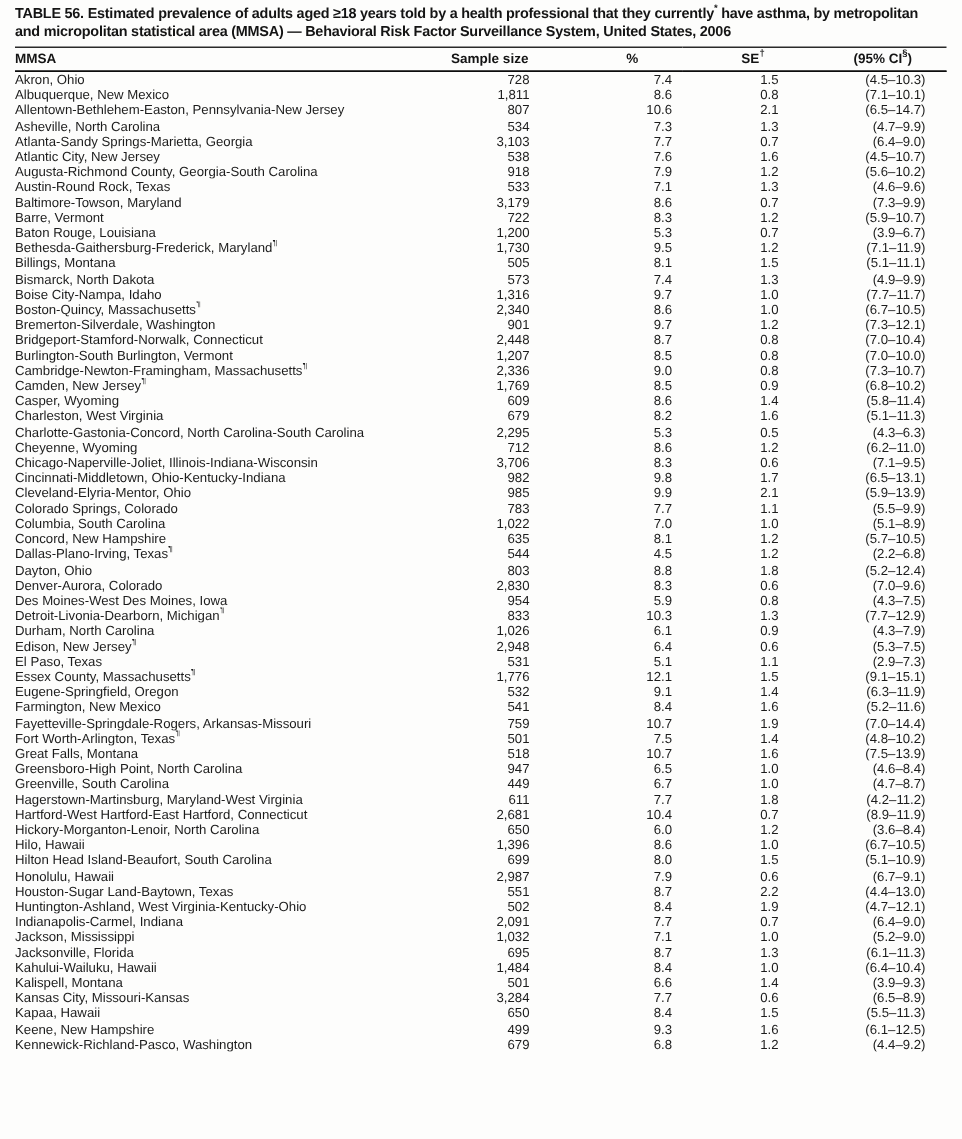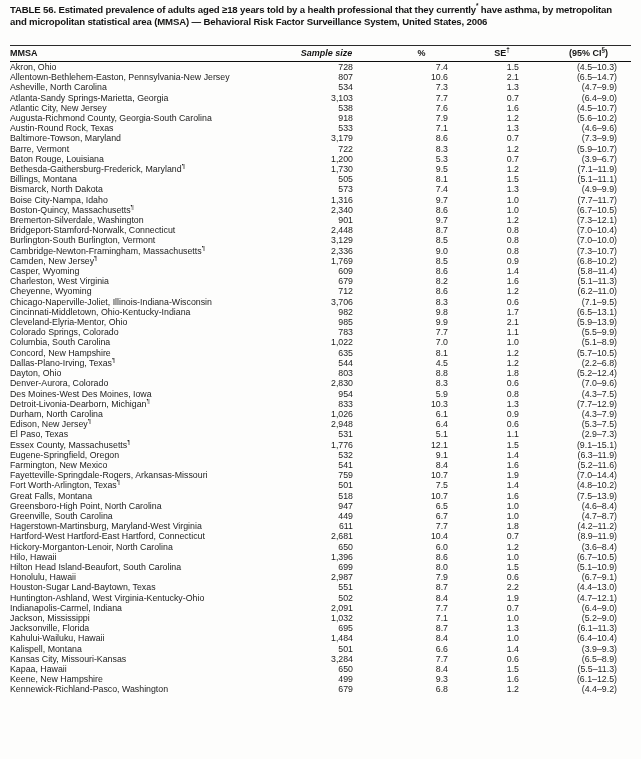--- a/index.html
+++ b/index.html
@@ -22,33 +22,33 @@
     font-weight: bold;
     font-size: 9.6px;
     line-height: 11.5px;
     letter-spacing: -0.15px;
     color: #141414;
   }
   table {
     width: 621px;
     border-collapse: collapse;
     table-layout: fixed;
-    margin-top: 18px;
+    margin-top: 4px;
   }
   thead th {
     border-top: 1.5px solid #2a2a2a;
     border-bottom: 1.8px solid #0d0d0d;
     font-size: 9px;
     font-weight: bold;
     padding: 2px 0 3px 0;
     white-space: nowrap;
     color: #141414;
   }
   th.c-mmsa  { text-align: left; }
-  th.c-n     { padding-left: 30px; padding-right: 17px; font-style: italic; }
+  th.c-n     { padding-left: 30px; padding-right: 17px; }
   th.c-pct   { text-align: center; padding-left: 25px; padding-right: 7px; }
   th.c-se    { text-align: center; padding-left: 30px; padding-right: 11px; }
   th.c-ci    { text-align: center; padding-left: 30px; padding-right: 14px; }
   tbody td {
     font-size: 8.8px;
     line-height: 10.2px;
     height: 10.2px;
     padding: 0;
     white-space: nowrap;
     overflow: hidden;
@@ -93,20 +93,27 @@
     </thead>
     <tbody id="table-body">
   <tr>
     <td class="mmsa">Akron, Ohio</td>
     <td class="num n-col">728</td>
     <td class="num p-col">7.4</td>
     <td class="num se-col">1.5</td>
     <td class="num ci-col">(4.5–10.3)</td>
   </tr>
 
+  <tr>
+    <td class="mmsa">Albuquerque, New Mexico</td>
+    <td class="num n-col">1,811</td>
+    <td class="num p-col">8.6</td>
+    <td class="num se-col">0.8</td>
+    <td class="num ci-col">(7.1–10.1)</td>
+  </tr>
 
   <tr>
     <td class="mmsa">Allentown-Bethlehem-Easton, Pennsylvania-New Jersey</td>
     <td class="num n-col">807</td>
     <td class="num p-col">10.6</td>
     <td class="num se-col">2.1</td>
     <td class="num ci-col">(6.5–14.7)</td>
   </tr>
 
   <tr>
@@ -225,21 +232,21 @@
   <tr>
     <td class="mmsa">Bridgeport-Stamford-Norwalk, Connecticut</td>
     <td class="num n-col">2,448</td>
     <td class="num p-col">8.7</td>
     <td class="num se-col">0.8</td>
     <td class="num ci-col">(7.0–10.4)</td>
   </tr>
 
   <tr>
     <td class="mmsa">Burlington-South Burlington, Vermont</td>
-    <td class="num n-col">3,129</td>
+    <td class="num n-col">1,207</td>
     <td class="num p-col">8.5</td>
     <td class="num se-col">0.8</td>
     <td class="num ci-col">(7.0–10.0)</td>
   </tr>
 
   <tr>
     <td class="mmsa">Cambridge-Newton-Framingham, Massachusetts<sup>¶</sup></td>
     <td class="num n-col">2,336</td>
     <td class="num p-col">9.0</td>
     <td class="num se-col">0.8</td>
@@ -264,20 +271,27 @@
 
   <tr>
     <td class="mmsa">Charleston, West Virginia</td>
     <td class="num n-col">679</td>
     <td class="num p-col">8.2</td>
     <td class="num se-col">1.6</td>
     <td class="num ci-col">(5.1–11.3)</td>
   </tr>
 
 
+  <tr>
+    <td class="mmsa">Charlotte-Gastonia-Concord, North Carolina-South Carolina</td>
+    <td class="num n-col">2,295</td>
+    <td class="num p-col">5.3</td>
+    <td class="num se-col">0.5</td>
+    <td class="num ci-col">(4.3–6.3)</td>
+  </tr>
 
   <tr>
     <td class="mmsa">Cheyenne, Wyoming</td>
     <td class="num n-col">712</td>
     <td class="num p-col">8.6</td>
     <td class="num se-col">1.2</td>
     <td class="num ci-col">(6.2–11.0)</td>
   </tr>
 
   <tr>

